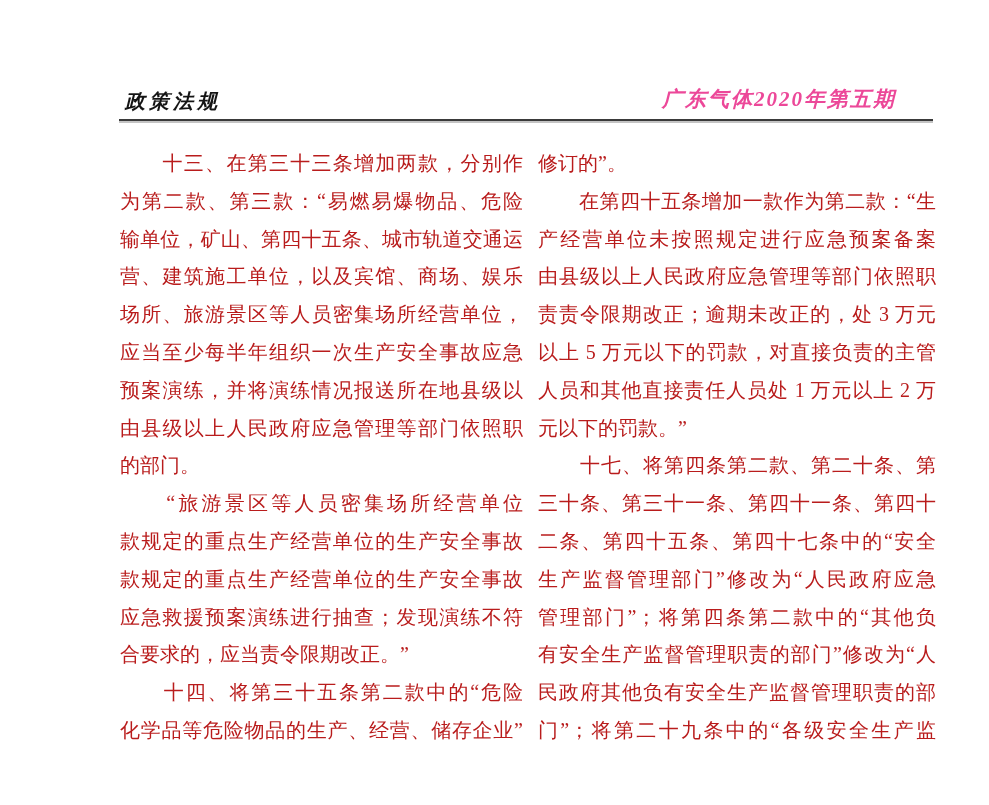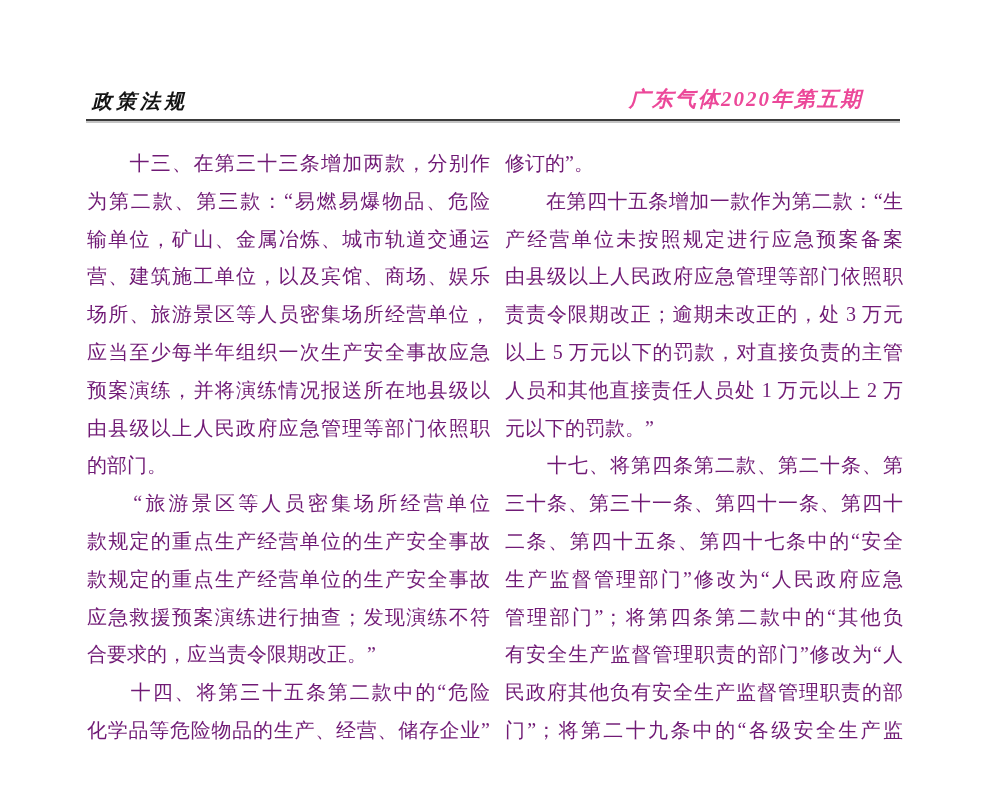--- a/index.html
+++ b/index.html
@@ -8,20 +8,21 @@
     background: #ffffff;
   }
   .page {
     position: relative;
     width: 953px;
     height: 805px;
     background: #ffffff;
     overflow: hidden;
     font-family: "Liberation Serif", "DejaVu Serif", serif;
     color: #1d1d1d;
+    margin-left: 33px;
   }
   .header-left {
     position: absolute;
     left: 92px;
     top: 88px;
     font-size: 20px;
     font-weight: 700;
     font-style: italic;
     letter-spacing: 4px;
     color: #141414;
@@ -58,38 +59,38 @@
     width: 398px;
   }
   .line {
     height: 37.8px;
     line-height: 37.8px;
     font-size: 20px;
     text-align: justify;
     text-align-last: justify;
     text-justify: inter-ideograph;
     overflow: hidden;
-    color: #701a75;
+    color: #b91c1c;
   }
   .line.para-end {
     text-align-last: left;
   }
 </style>
 </head>
 <body>
 
 <div class="page">
   <div class="header-left">政策法规</div>
   <div class="header-right">广东气体2020年第五期</div>
   <div class="rule"></div>
 
   <div class="col col-left">
       <div class="line">　　十三、在第三十三条增加两款，分别作</div>
       <div class="line">为第二款、第三款：“易燃易爆物品、危险</div>
-      <div class="line">输单位，矿山、金属冶炼、城市轨道交通运</div>
+      <div class="line">输单位，矿山、第四十五条、城市轨道交通运</div>
       <div class="line">营、建筑施工单位，以及宾馆、商场、娱乐</div>
       <div class="line">场所、旅游景区等人员密集场所经营单位，</div>
       <div class="line">应当至少每半年组织一次生产安全事故应急</div>
       <div class="line">预案演练，并将演练情况报送所在地县级以</div>
       <div class="line">由县级以上人民政府应急管理等部门依照职</div>
       <div class="line para-end">的部门。</div>
       <div class="line">　　“旅游景区等人员密集场所经营单位</div>
       <div class="line">款规定的重点生产经营单位的生产安全事故</div>
       <div class="line">款规定的重点生产经营单位的生产安全事故</div>
       <div class="line">应急救援预案演练进行抽查；发现演练不符</div>

